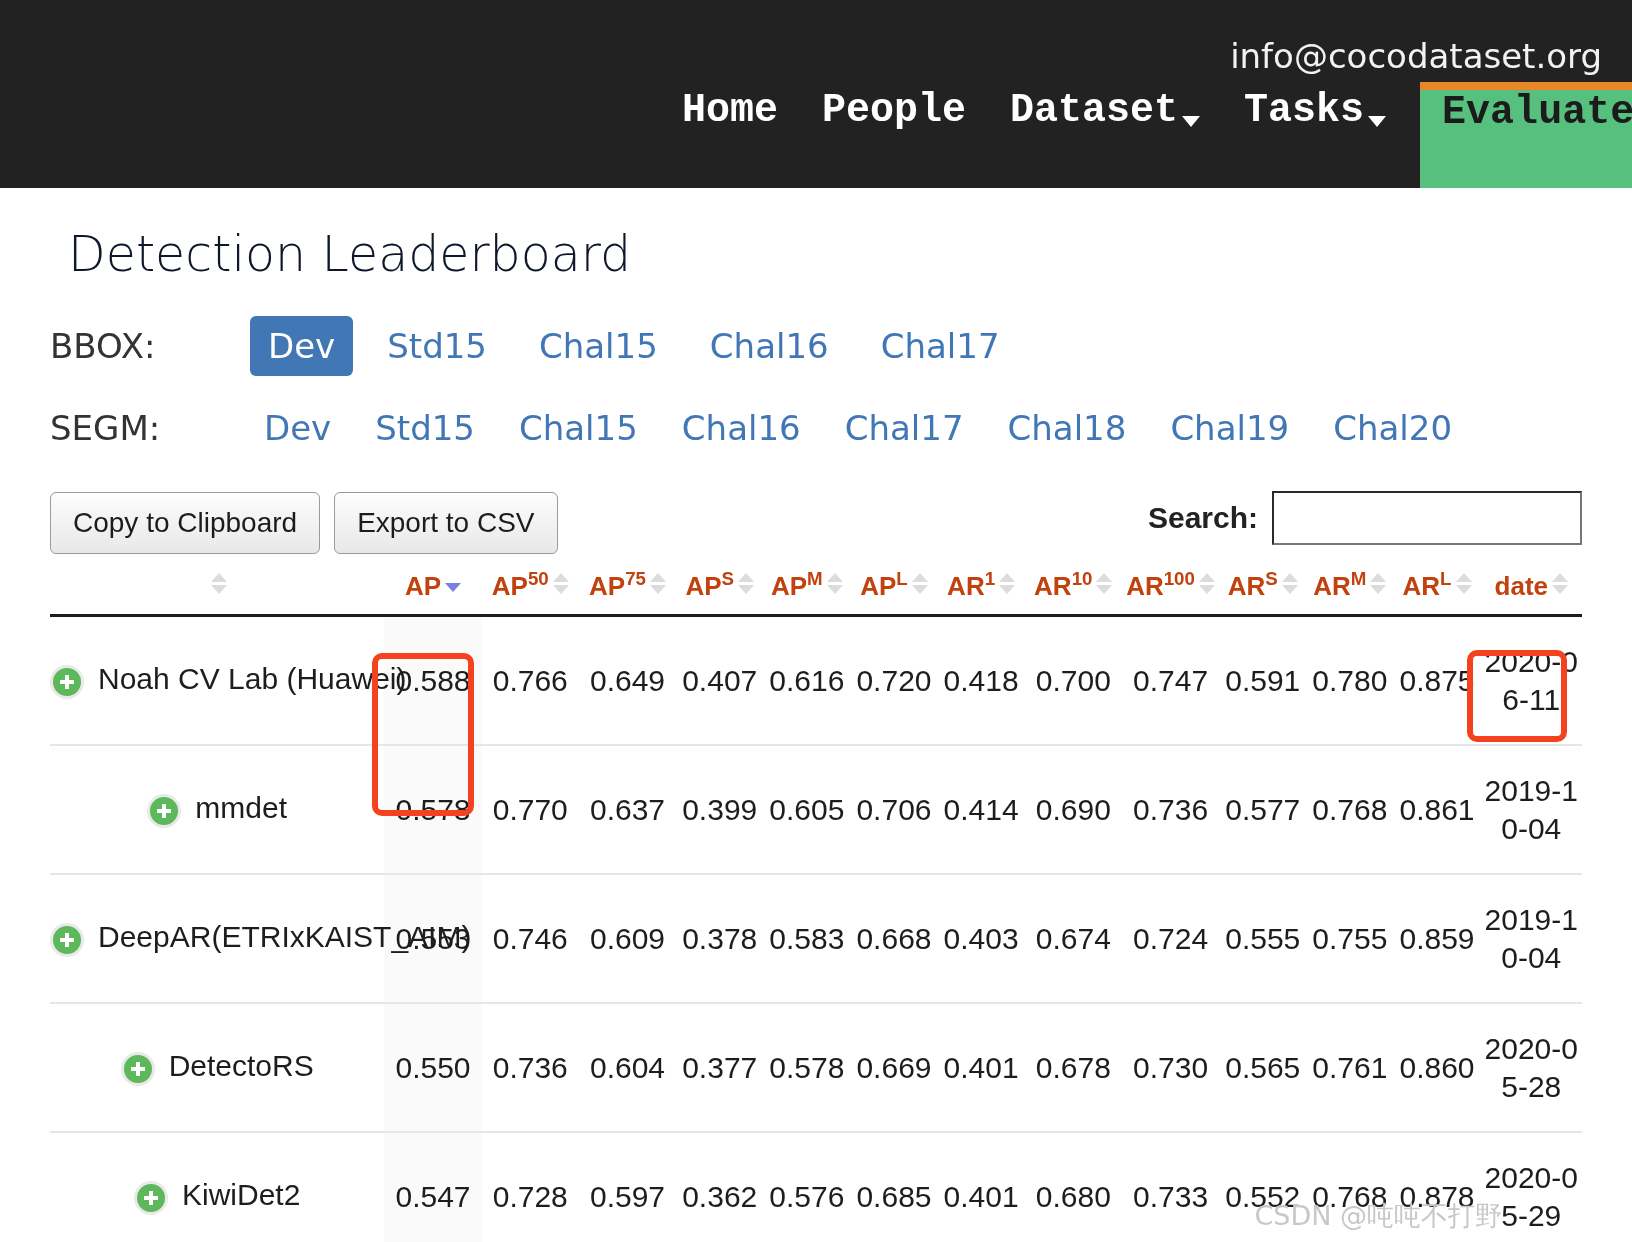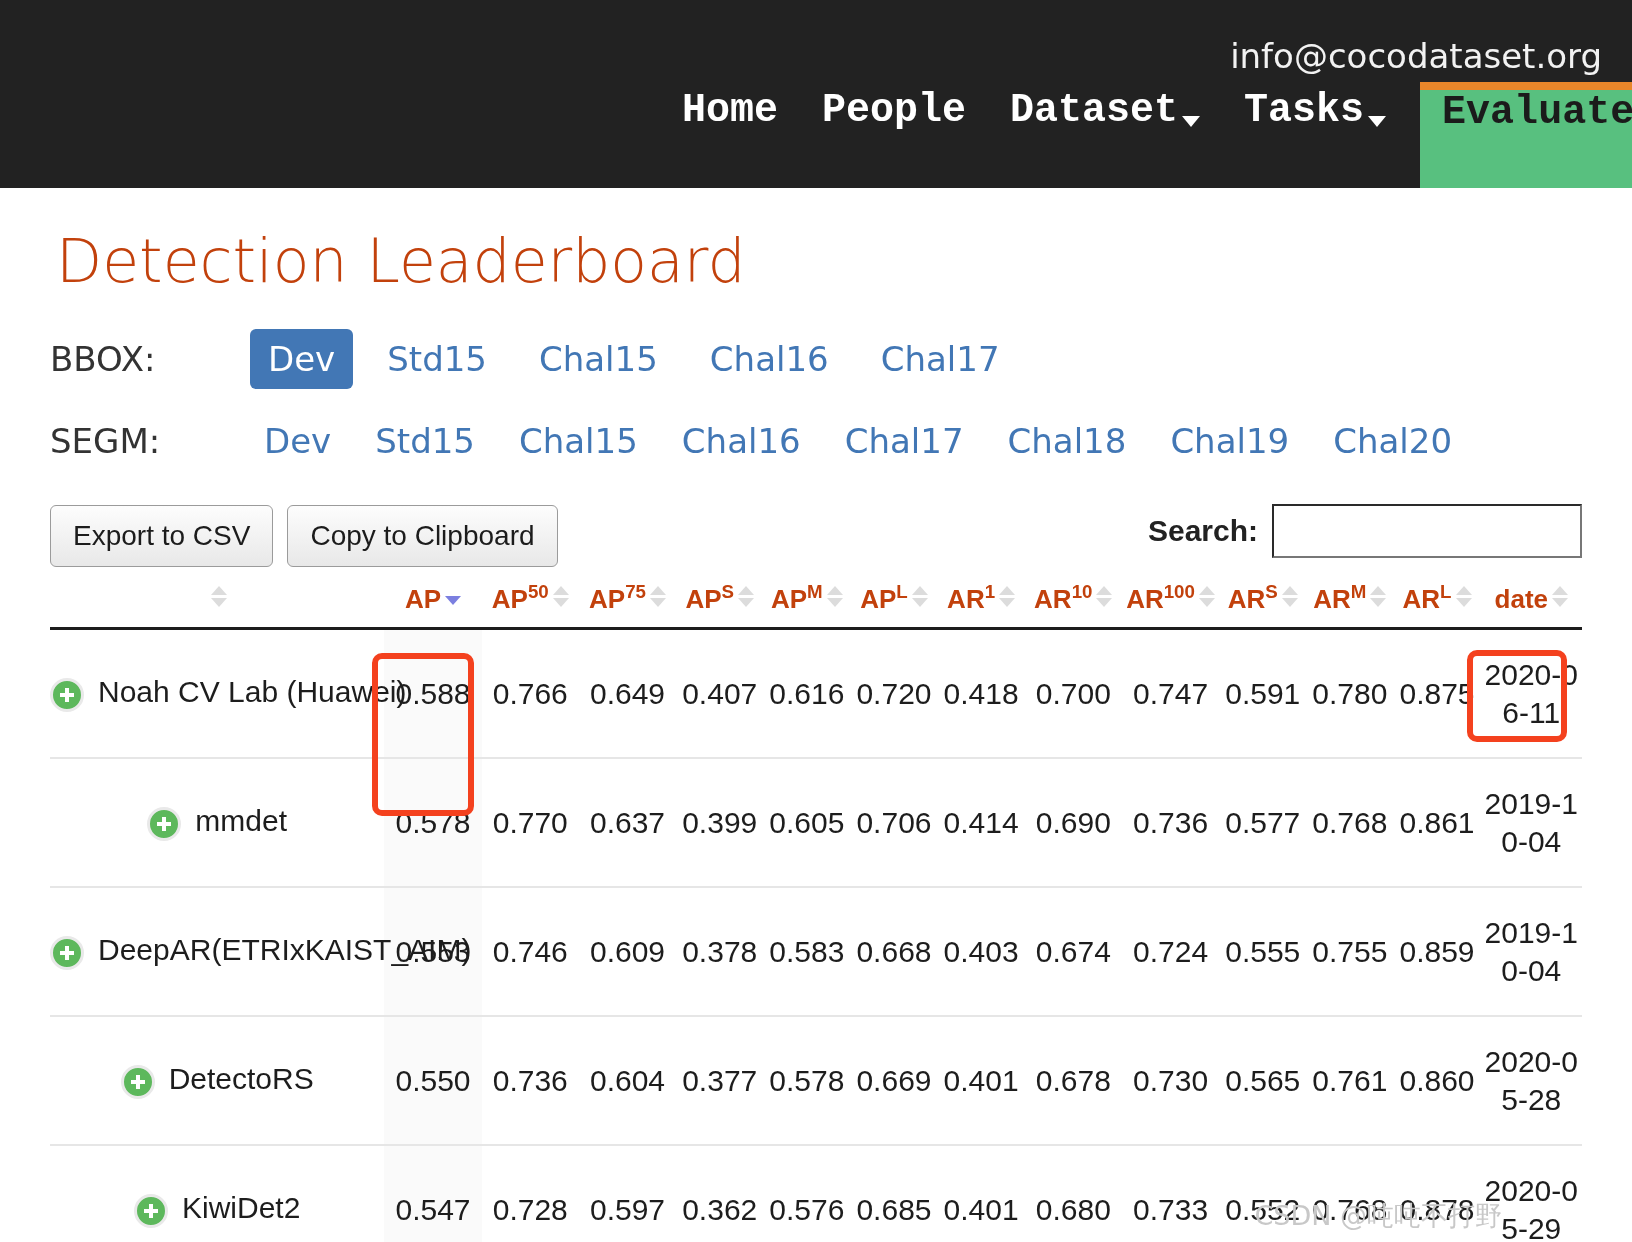--- a/index.html
+++ b/index.html
@@ -91,25 +91,25 @@
     margin-left: 4px;
     margin-top: 28px;
   }
 
   
   .content {
     padding: 0 50px;
     position: relative;
   }
   .page-title {
-    font-size: 60px;
+    font-size: 49px;
     font-weight: 300;
-    color: #c2410c;
-    font-family: "DejaVu Sans", sans-serif;
-    margin: 38px 0 26px 6px;
+    color: #0f172a;
+    font-family: "DejaVu Sans", sans-serif;
+    margin: 38px 0 26px 18px;
     letter-spacing: 0px;
   }
 
   .filter-row {
     display: flex;
     align-items: center;
     height: 74px;
     margin-bottom: 8px;
   }
   .filter-label {
@@ -357,22 +357,22 @@
     <a class="filter-opt" href="#">Std15</a>
     <a class="filter-opt" href="#">Chal15</a>
     <a class="filter-opt" href="#">Chal16</a>
     <a class="filter-opt" href="#">Chal17</a>
     <a class="filter-opt" href="#">Chal18</a>
     <a class="filter-opt" href="#">Chal19</a>
     <a class="filter-opt" href="#">Chal20</a>
   </div>
 
   <div class="toolbar">
+    <button class="btn">Copy to Clipboard</button>
     <button class="btn">Export to CSV</button>
-    <button class="btn">Copy to Clipboard</button>
     <div class="search-wrap">
       <span class="search-label">Search:</span>
       <input class="search-input" type="text" placeholder="" style="">
     </div>
   </div>
 
   <table class="lb">
     <colgroup>
       <col class="c-name">
       <col class="c-metric-w">

